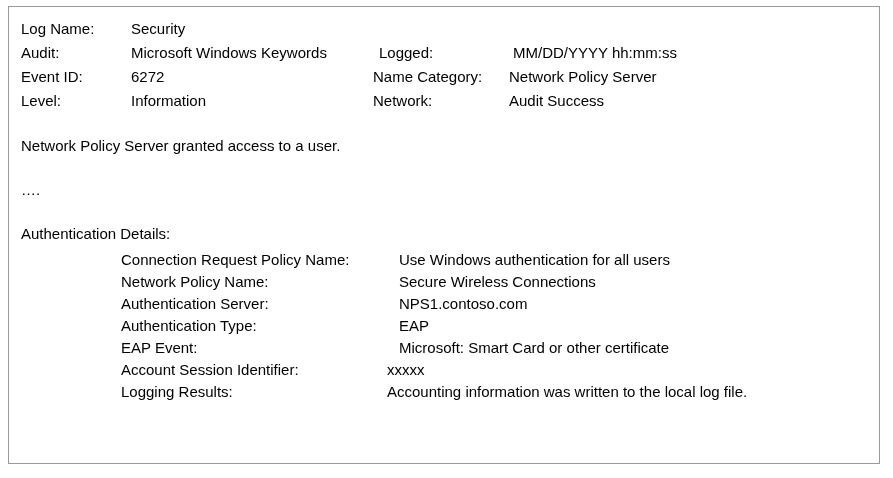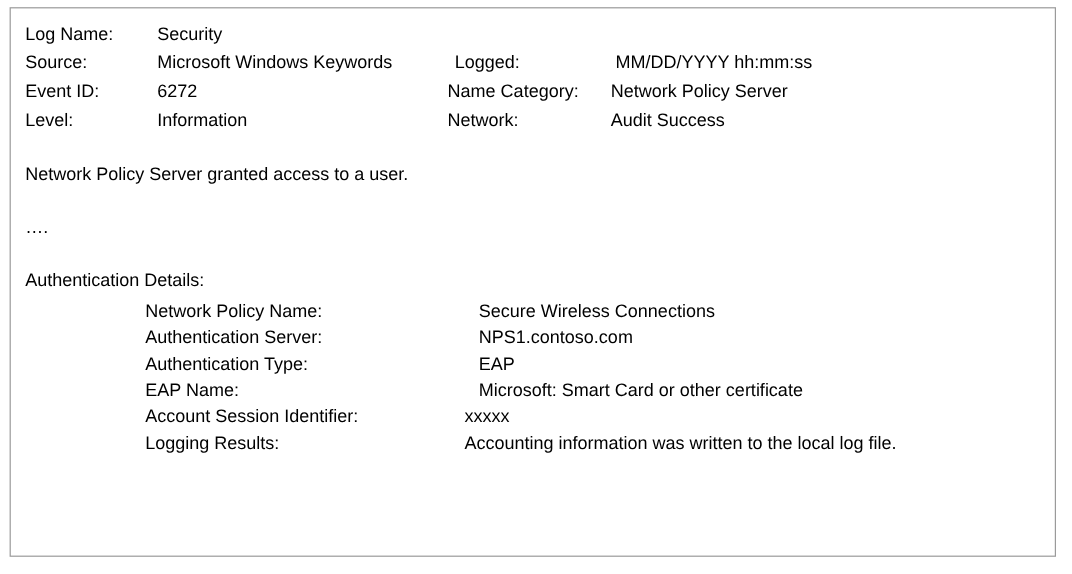--- a/index.html
+++ b/index.html
@@ -119,21 +119,21 @@
   <div class="inner">
 
     <div class="header-rows">
 
       <div class="hrow r0">
         <span class="c-label">Log Name:</span>
         <span class="c-value">Security</span>
       </div>
 
       <div class="hrow r1 row-source">
-        <span class="c-label">Source:</span>
+        <span class="c-label">Audit:</span>
         <span class="c-value">Microsoft Windows Keywords</span>
         <span class="c-label2">Logged:</span>
         <span class="c-value2">MM/DD/YYYY hh:mm:ss</span>
       </div>
 
       <div class="hrow r2">
         <span class="c-label">Event ID:</span>
         <span class="c-value">6272</span>
         <span class="c-label2">Name Category:</span>
         <span class="c-value2">Network Policy Server</span>
@@ -155,39 +155,43 @@
     <div class="spacer-lg"></div>
 
     <div class="ellipsis">….</div>
 
     <div class="spacer-lg"></div>
 
     <div class="section-title">Authentication Details:</div>
 
     <div class="details">
 
+      <div class="drow">
+        <span class="d-label">Connection Request Policy Name:</span>
+        <span class="d-value">Use Windows authentication for all users</span>
+      </div>
 
       <div class="drow">
         <span class="d-label">Network Policy Name:</span>
         <span class="d-value">Secure Wireless Connections</span>
       </div>
 
 
       <div class="drow">
         <span class="d-label">Authentication Server:</span>
         <span class="d-value">NPS1.contoso.com</span>
       </div>
 
       <div class="drow">
         <span class="d-label">Authentication Type:</span>
         <span class="d-value">EAP</span>
       </div>
 
       <div class="drow">
-        <span class="d-label">EAP Name:</span>
+        <span class="d-label">EAP Event:</span>
         <span class="d-value">Microsoft: Smart Card or other certificate</span>
       </div>
 
       <div class="drow">
         <span class="d-label">Account Session Identifier:</span>
         <span class="d-value indent">xxxxx</span>
       </div>
 
       <div class="drow">
         <span class="d-label">Logging Results:</span>

